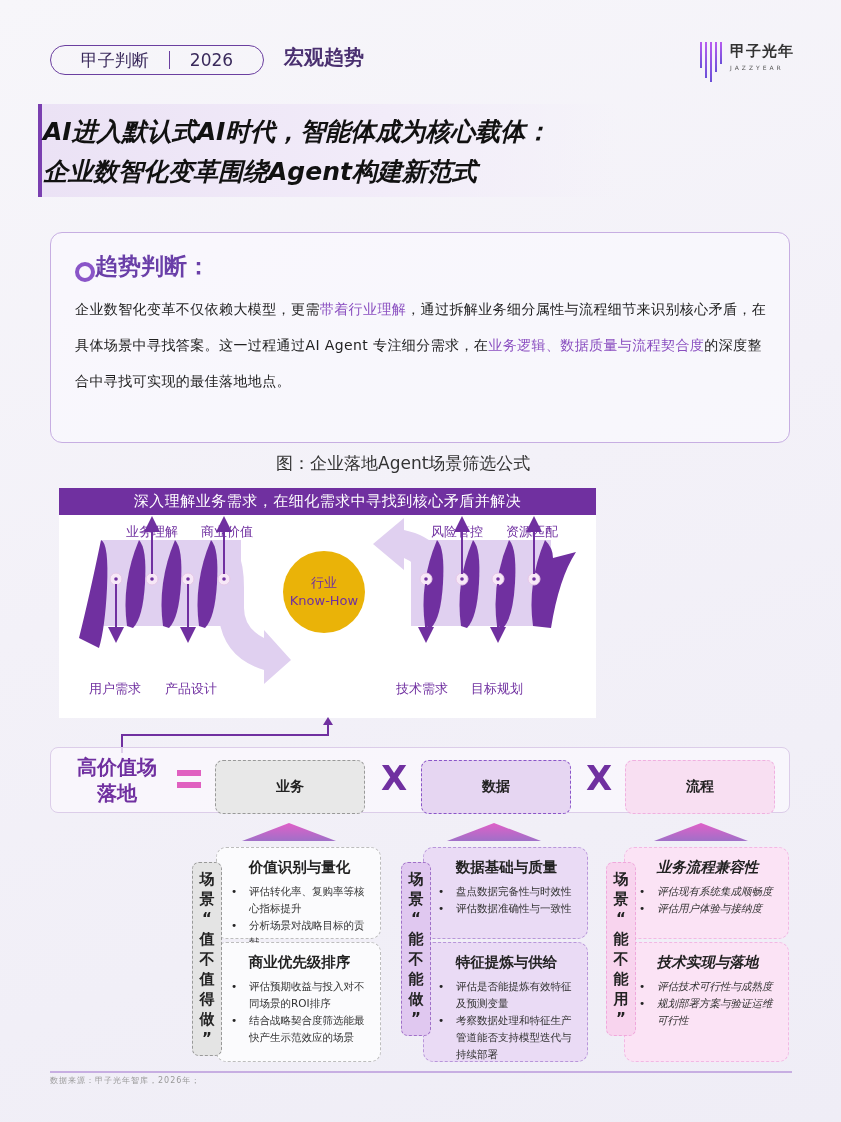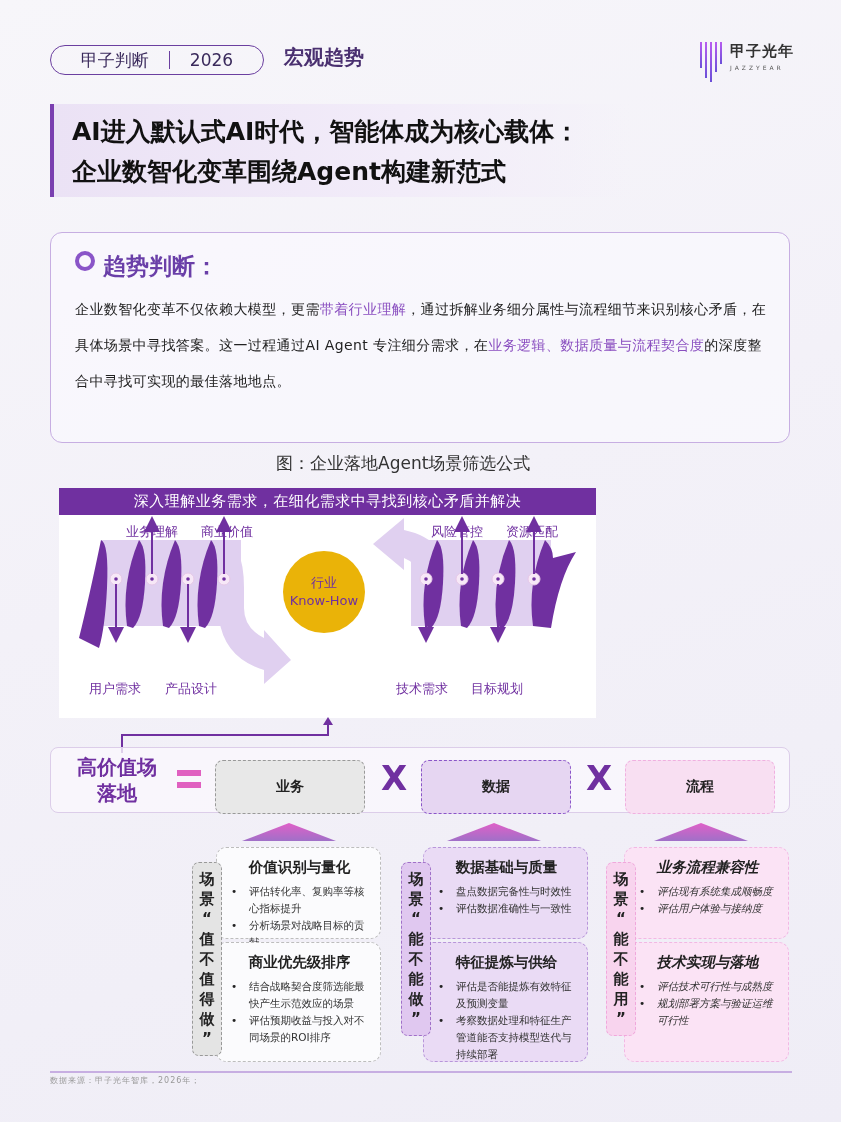--- a/index.html
+++ b/index.html
@@ -20,31 +20,32 @@
   .section-tag {
     position: absolute; left: 284px; top: 44px; font-size: 20px; font-weight: bold; color: #4a3070;
   }
   .logo { position: absolute; left: 700px; top: 42px; display: flex; align-items: flex-start; gap: 8px; }
   .logo-bars { display: flex; gap: 3px; align-items: flex-start; }
   .logo-bars span { width: 2px; background: linear-gradient(#b85cf0, #6b4fd8); display:block; }
   .logo-text { display:flex; flex-direction: column; }
   .logo-cn { font-size: 15px; color: #333; font-weight: bold; letter-spacing: 1px; }
   .logo-en { font-size: 6px; color: #555; letter-spacing: 3px; margin-top: 3px; }
   .title-block {
-    position: absolute; left: 50px; top: 104px; width: 580px; height: 93px;
+    position: absolute; left: 38px; top: 104px; width: 580px; height: 93px;
     border-left: 4px solid #7a3fb0;
     background: linear-gradient(90deg, #ebe2f5 0%, #f2ecf9 60%, rgba(245,242,250,0) 100%);
-    padding: 8px 0 0 18px;
+    padding: 8px 0 0 1px;
+    font-style: italic;
   }
   .title-line { font-size: 25px; font-weight: bold; color: #111; line-height: 40px; }
   .trend-box {
     position: absolute; left: 50px; top: 232px; width: 740px; height: 211px;
     border: 1.5px solid #c7aee2; border-radius: 12px; background: rgba(250,248,253,0.75);
   }
-  .trend-head { position: absolute; left: 24px; top: 18px; display: flex; align-items: flex-start; gap: 8px; }
+  .trend-head { position: absolute; left: 24px; top: 18px; display: flex; align-items: flex-end; }
   .trend-circle { width: 20px; height: 20px; border: 4px solid #8a55c8; border-radius: 50%; }
   .trend-title { font-size: 23px; font-weight: bold; color: #6a3fa8; }
   .trend-body { position: absolute; left: 24px; top: 58px; width: 700px; font-size: 14px; line-height: 36px; color: #222; letter-spacing: 0.4px; }
   .hl { color: #8a4fc0; }
   .fig-caption { position: absolute; left: 276px; top: 452px; font-size: 17px; color: #333; }
   .diagram { position: absolute; left: 59px; top: 488px; width: 537px; height: 230px; background: #ffffff; }
   .diagram-banner {
     height: 27px; background: #7030a0; color: #fff; font-size: 15px;
     display:flex; align-items:center; justify-content:center; letter-spacing: 0.5px;
   }
@@ -235,22 +236,22 @@
 <div class="card gray" style="left:216px;top:847px;width:165px;height:92px">
   <div class="card-title">价值识别与量化</div>
   <ul>
       <li>评估转化率、复购率等核心指标提升</li>
       <li>分析场景对战略目标的贡献</li>
     </ul>
 </div>
 <div class="card gray" style="left:216px;top:942px;width:165px;height:120px">
   <div class="card-title">商业优先级排序</div>
   <ul>
+      <li>评估预期收益与投入对不同场景的ROI排序</li>
       <li>结合战略契合度筛选能最快产生示范效应的场景</li>
-      <li>评估预期收益与投入对不同场景的ROI排序</li>
     </ul>
 </div>
 <div class="vtag gray" style="left:192px;top:862px">
   <div>场</div>
     <div>景</div>
     <div>“</div>
     <div>值</div>
     <div>不</div>
     <div>值</div>
     <div>得</div>

